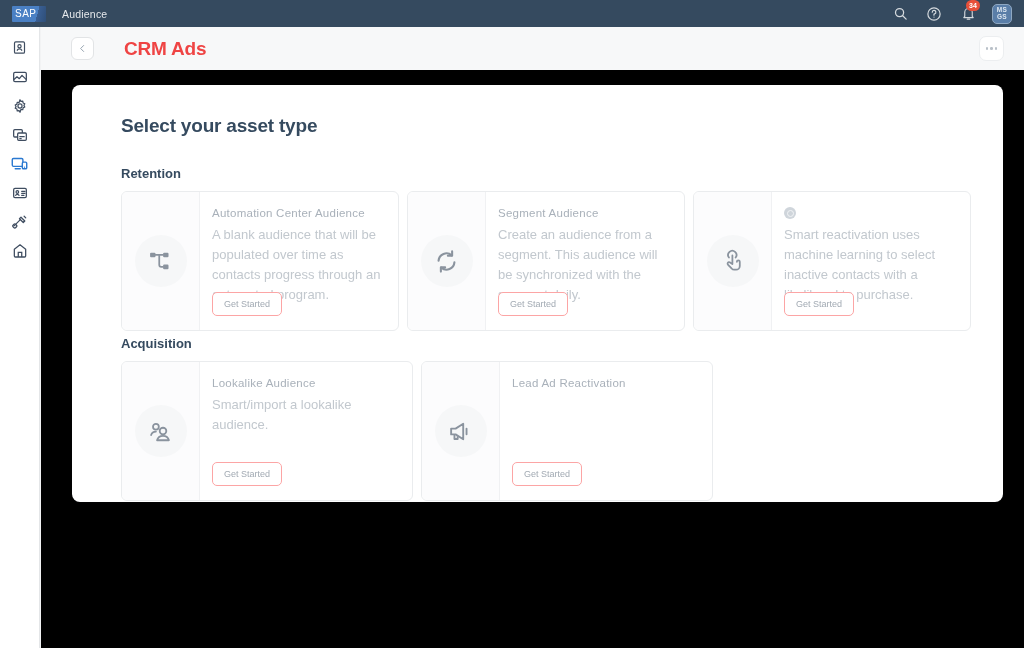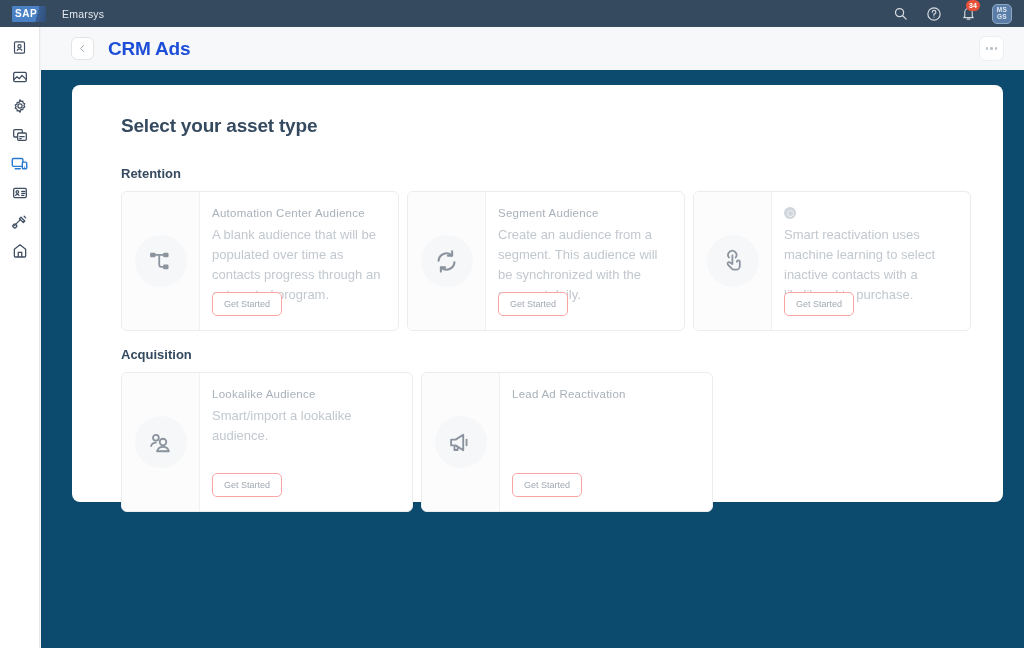--- a/index.html
+++ b/index.html
@@ -16,21 +16,21 @@
     width: 1024px; height: 27px;
     background: #354a5f;
     display: flex; align-items: center;
     z-index: 30;
   }
   .sap-logo {
     margin-left: 12px;
     width: 34px; height: 16px;
     background: linear-gradient(105deg, #4a80c4 0%, #4a80c4 72%, #3a5f93 72%, #2e4e78 100%);
     color: #ffffff;
-    font-size: 10px; font-weight: bold; letter-spacing: .5px;
+    font-size: 10px; font-weight: normal; letter-spacing: .5px;
     display: flex; align-items: center; justify-content: flex-start;
     padding-left: 3px;
     border-radius: 1px;
     font-family: "Liberation Sans", sans-serif;
   }
   .app-name {
     color: #e6e9ec; font-size: 10.5px; margin-left: 16px; letter-spacing: .2px;
   }
   .topbar-right {
     margin-left: auto; display: flex; align-items: center; gap: 14px;
@@ -97,23 +97,23 @@
     width: 23px; height: 23px;
     border: 1px solid #e2e4e6;
     border-radius: 6px;
     background: #ffffff;
     display: flex; align-items: center; justify-content: center;
     color: #93a0ae;
     cursor: pointer;
     flex: none;
   }
   .page-title {
-    margin-left: 14px;
+    margin-left: 30px;
     font-size: 19px; font-weight: bold;
-    color: #1d4ed8;
+    color: #ef4444;
     letter-spacing: -.2px;
   }
   .kebab-btn {
     margin-left: auto;
     width: 25px; height: 25px;
     border: 1px solid #eceef0;
     border-radius: 7px;
     background: #ffffff;
     display: flex; align-items: center; justify-content: center;
     gap: 2px;
@@ -121,21 +121,21 @@
   }
   .kebab-btn i {
     width: 2.5px; height: 2.5px; border-radius: 50%;
     background: #b9c0c8; display: block;
   }
 
   
   .content-area {
     position: absolute; top: 70px; left: 41px;
     width: 983px; height: 578px;
-    background: #0c4a6e;
+    background: #000000;
   }
   .panel {
     position: absolute; top: 15px; left: 31px;
     width: 931px; height: 417px;
     background: #ffffff;
     border-radius: 8px;
     box-shadow: 0 1px 2px rgba(60,70,85,.06);
     padding: 30px 32px 0 49px;
   }
   .panel-title {
@@ -203,28 +203,28 @@
     border: 1px solid #fca5a5;
     border-radius: 5px;
     background: #ffffff;
     color: #a2aab3;
     font-size: 9px;
     padding: 6px 11px;
     font-family: "Liberation Sans", sans-serif;
     cursor: pointer;
     white-space: nowrap;
   }
-  .acq-block { margin-top: 16px; }
+  .acq-block { margin-top: 5px; }
 </style>
 </head>
 <body>
 
 <div class="topbar">
   <div class="sap-logo">SAP</div>
-  <div class="app-name">Emarsys</div>
+  <div class="app-name">Audience</div>
 
   <div class="topbar-right">
     <div class="tb-icon">
       <svg width="15" height="15" viewBox="0 0 24 24" fill="none" stroke="currentColor" stroke-width="2">
         <circle cx="10.5" cy="10.5" r="6.5"></circle>
           <line x1="15.5" y1="15.5" x2="21" y2="21" stroke-linecap="round"></line>
       </svg>
     </div>
     <div class="tb-icon">
       <svg width="16" height="16" viewBox="0 0 24 24" fill="none" stroke="currentColor" stroke-width="1.8">

